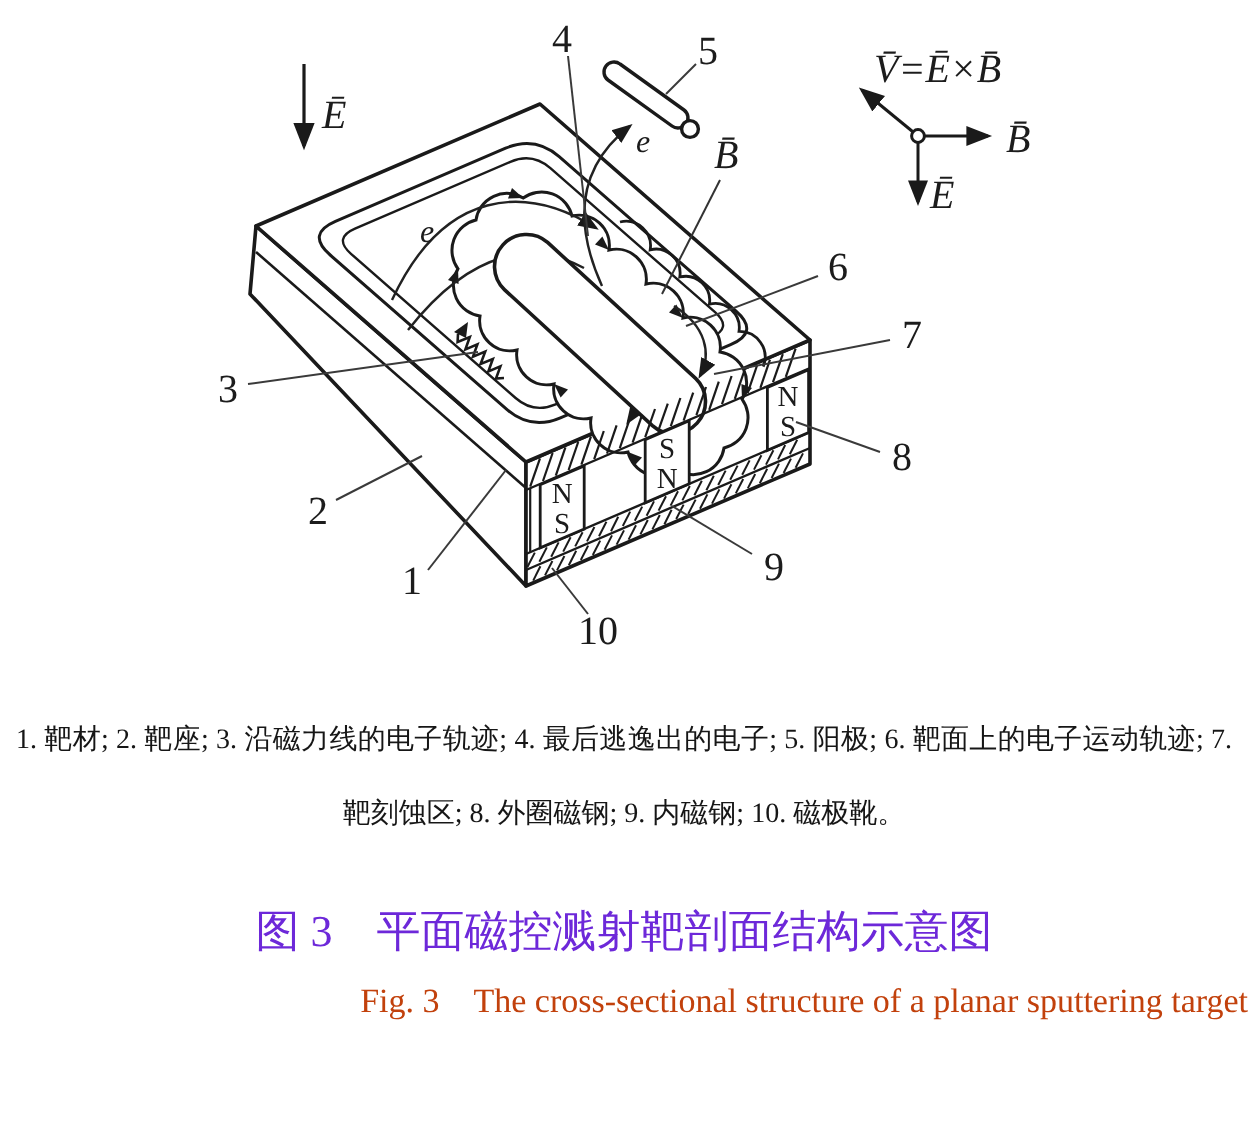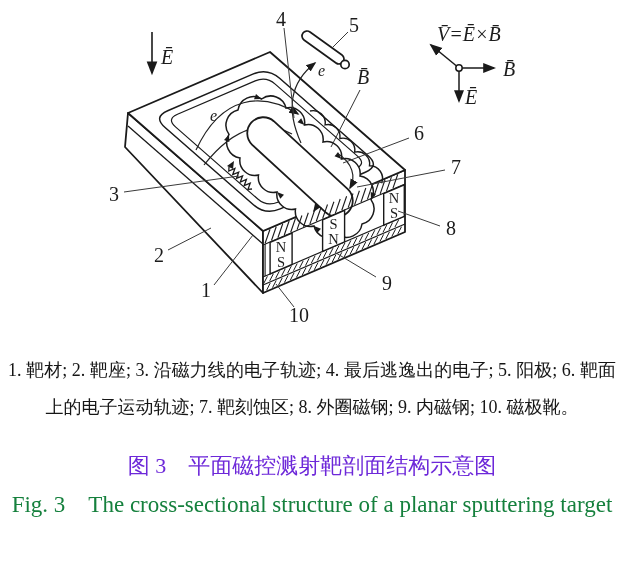--- a/index.html
+++ b/index.html
@@ -1,22 +1,22 @@
 <!DOCTYPE html>
 <html><head>
 <meta charset="utf-8">
 <style>
   html,body{margin:0;padding:0;background:#fff;}
   body{width:624px;height:563px;overflow:hidden;
        font-family:"Liberation Serif","DejaVu Serif",serif;color:#1b1b1b;}
   #fig{display:block;}
-  .legend{width:608px;margin:7px auto 0;font-size:18px;line-height:37px;
+  .legend{width:608px;margin:7px auto 0;font-size:14px;line-height:37px;
           text-align:justify;text-align-last:center;color:#161616;}
   .cap-zh{margin-top:25px;text-align:center;font-size:22px;color:#6d28d9;}
-  .cap-en{margin-top:8px;text-align:center;font-size:23px;color:#15803d;}
+  .cap-en{margin-top:8px;text-align:right;font-size:17px;color:#c2410c;}
   svg text{fill:#1c1c1c;}
   .num{font-size:20px;}
   .vec{font-style:italic;font-size:20px;}
   .sm{font-style:italic;font-size:16px;}
   .mag{font-size:14.5px;}
 </style>
 </head>
 <body>
 
 <div>

